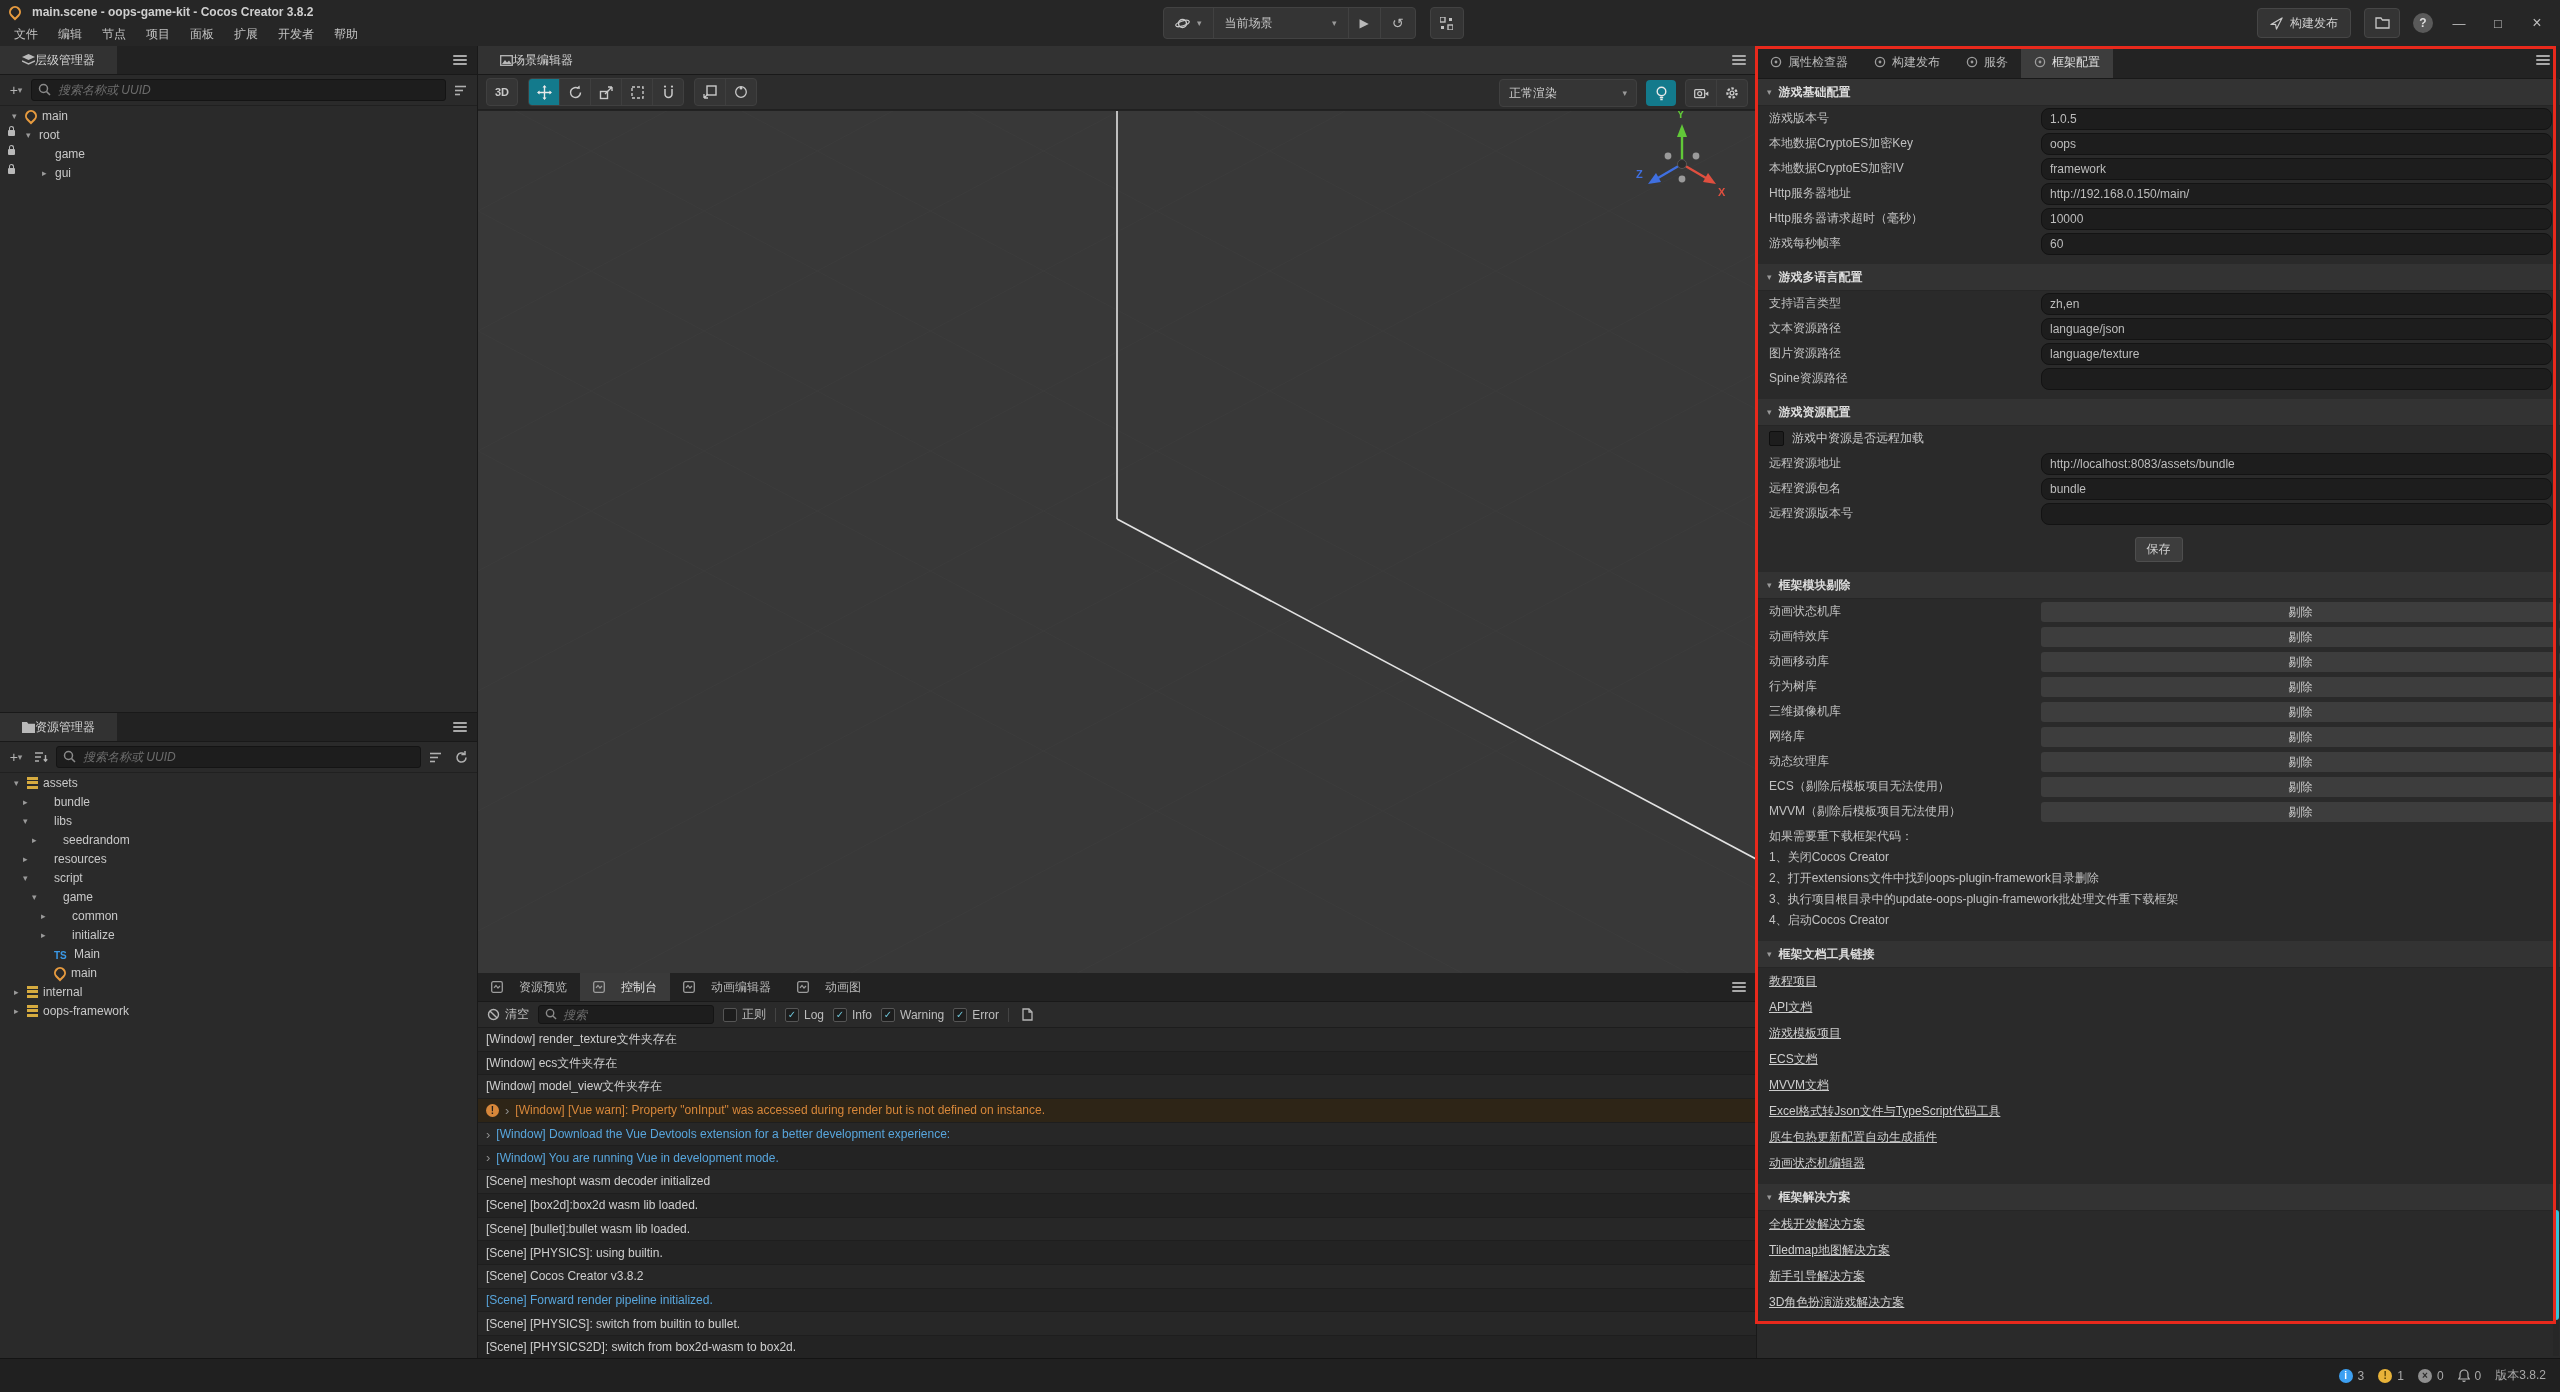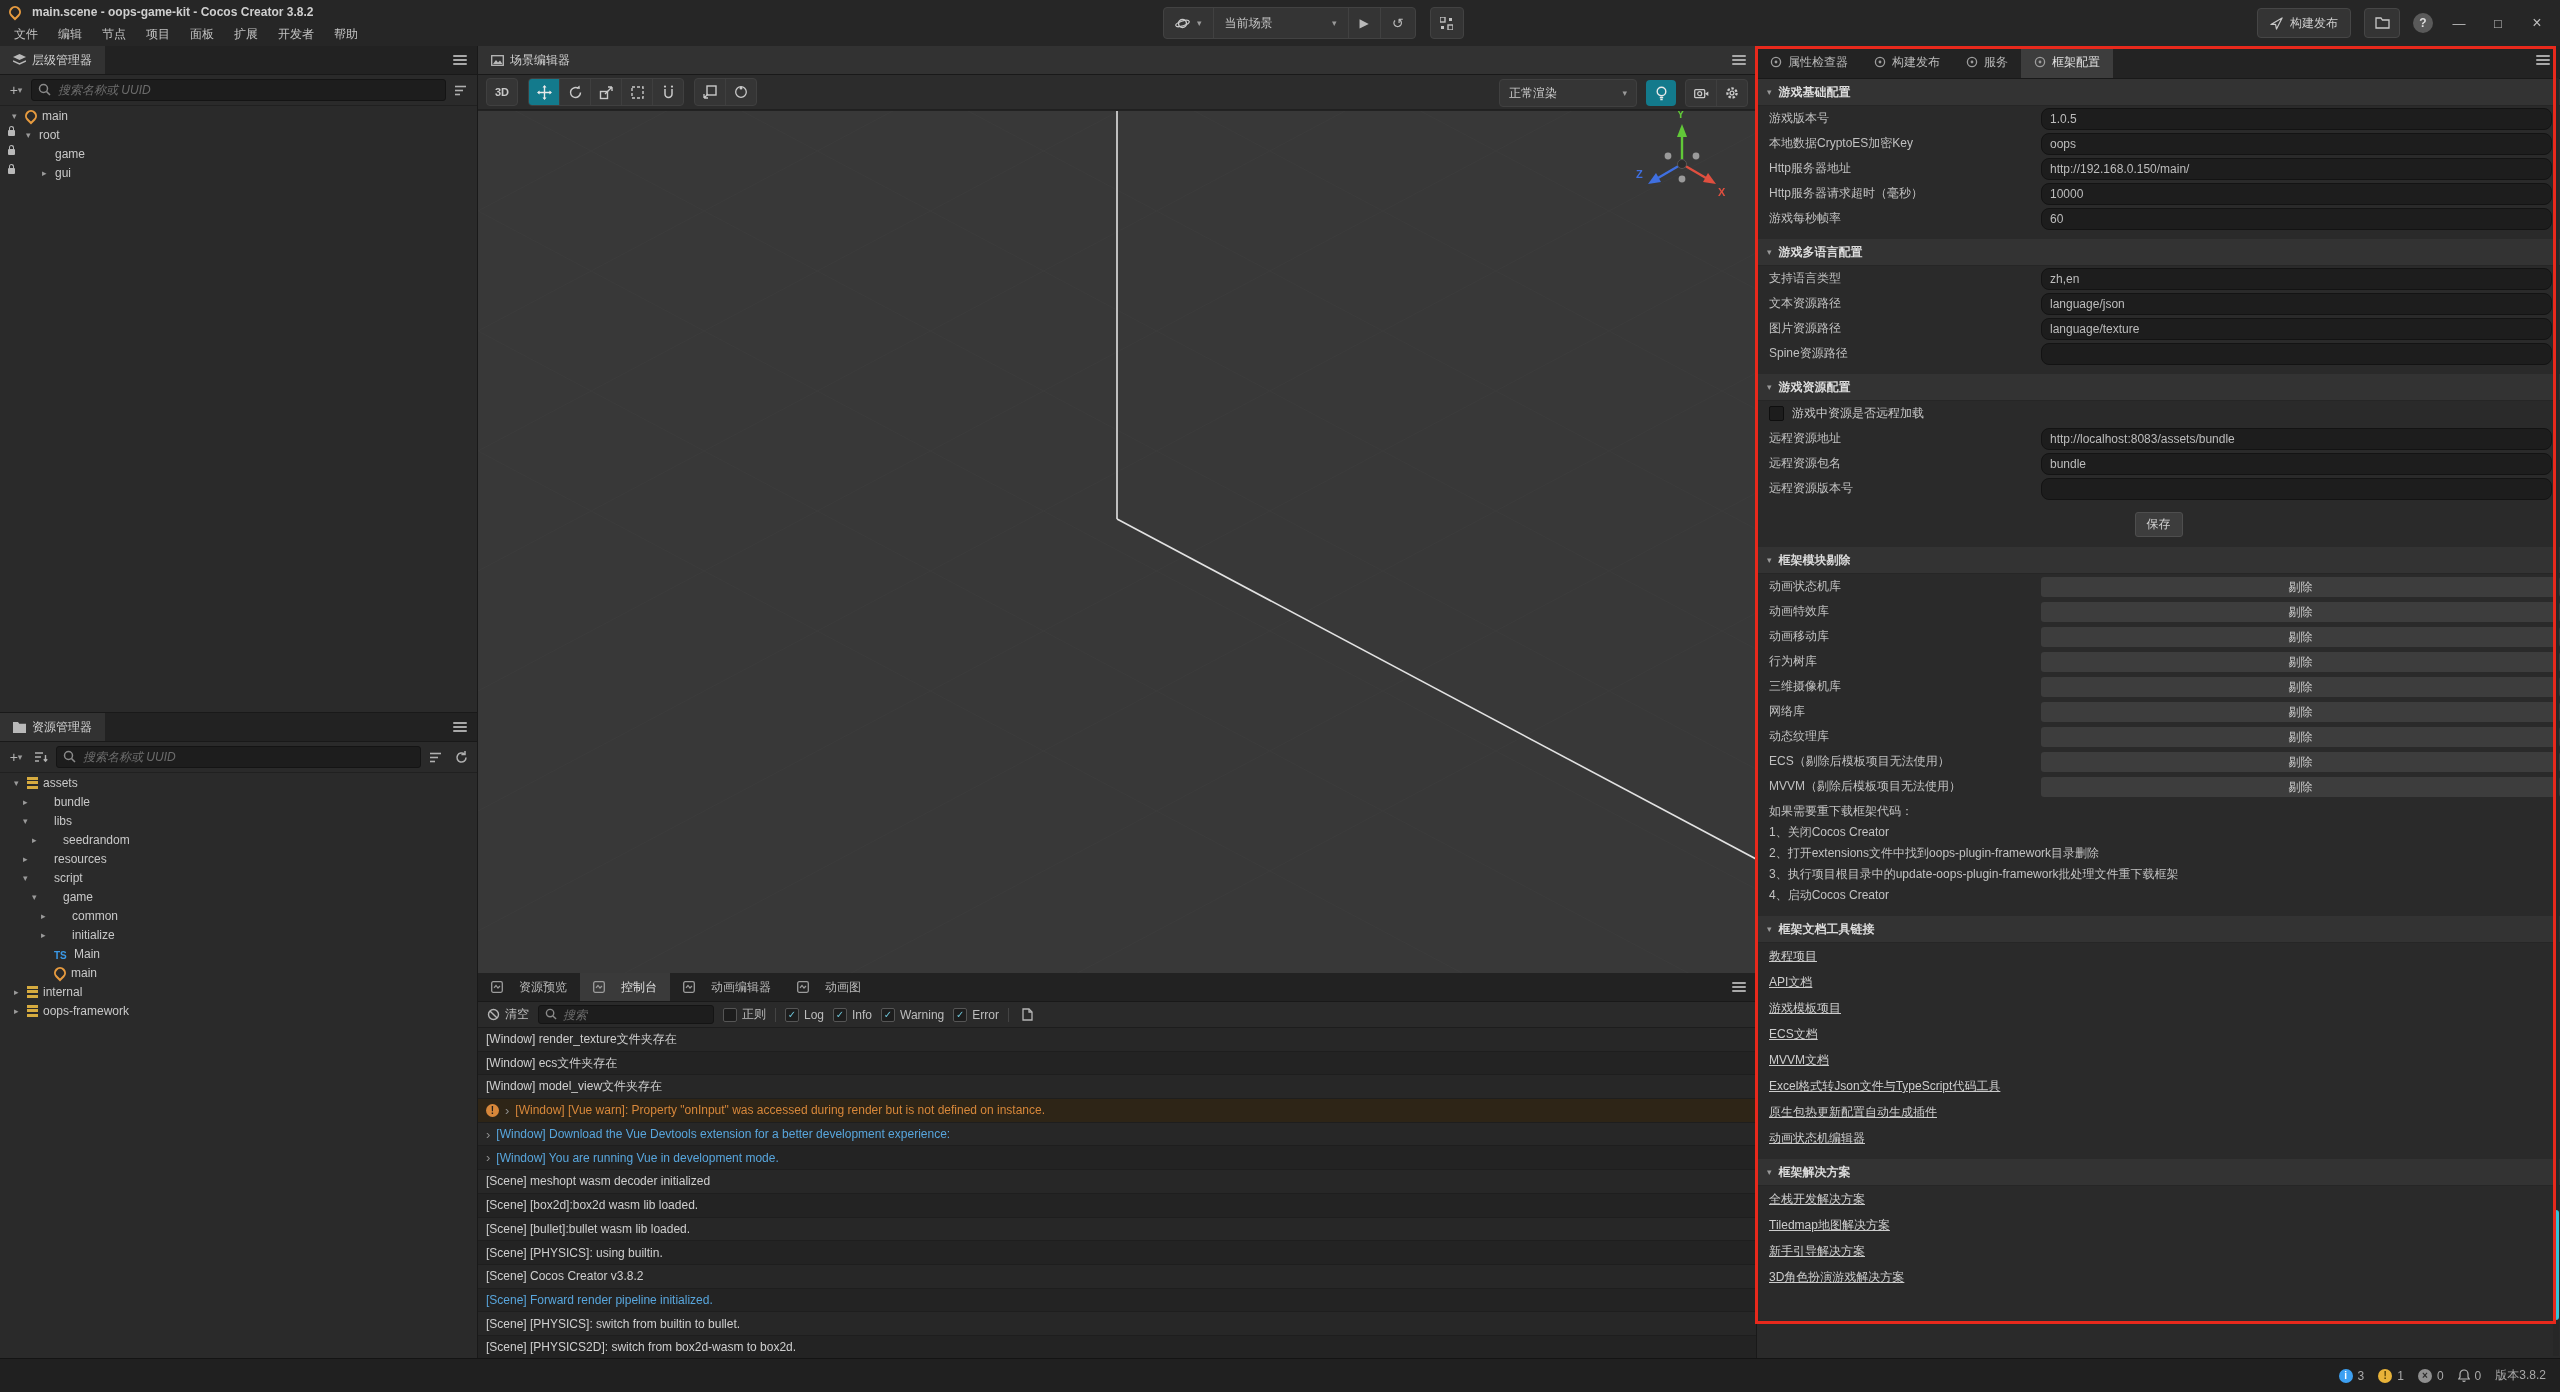--- a/index.html
+++ b/index.html
@@ -19,21 +19,21 @@
   .chev{font-size:9px;color:#9a9a9a}
   .scene-select{min-width:112px;justify-content:space-between}
   .sq-btn{width:32px;height:30px;background:#343434;border:1px solid #424242;border-radius:4px;display:flex;align-items:center;justify-content:center;}
   .win-right{position:absolute;right:10px;top:7px;height:32px;display:flex;align-items:center;gap:13px;}
   .build-btn{display:flex;align-items:center;gap:7px;height:28px;padding:0 12px;background:#343434;border:1px solid #464646;border-radius:4px;color:#cccccc;}
   .icon-btn{width:34px;height:28px;background:#343434;border:1px solid #464646;border-radius:4px;display:flex;align-items:center;justify-content:center;}
   .help-circle{width:20px;height:20px;border-radius:50%;background:#5a5a5a;color:#ddd;display:flex;align-items:center;justify-content:center;font-weight:bold;font-size:12px;}
   .wc{width:26px;text-align:center;color:#bdbdbd;font-size:13px;}
   
   .phead{height:28px;background:#222222;border-bottom:1px solid #191919;display:flex;align-items:center;position:relative;}
-  .ptab{height:28px;display:flex;align-items:center;gap:6px;background:#323232;padding:0 13px;font-size:12px;color:#d2d2d2;}
+  .ptab{height:28px;display:flex;align-items:center;background:#323232;padding:0 22px;font-size:12px;color:#d2d2d2;}
   .hamburger{position:absolute;right:10px;top:9px;width:14px;}
   .hamburger i{display:block;height:2px;background:#a8a8a8;margin-bottom:2px;border-radius:1px;}
   .searchrow{height:30px;display:flex;align-items:center;gap:5px;padding:0 6px;background:#2a2a2a;border-bottom:1px solid #202020;}
   .searchbox{position:relative;flex:1;height:22px;}
   .searchbox input{width:100%;height:22px;box-sizing:border-box;background:#1d1d1d;border:1px solid #141414;border-radius:3px;color:#bbb;font-size:12px;padding:0 6px 0 26px;outline:none;font-family:inherit;}
   .searchbox input::placeholder{color:#6c6c6c;font-style:italic;}
   .sicon{position:absolute;left:7px;top:4px;}
   .mini{display:flex;align-items:center;justify-content:center;width:20px;height:20px;color:#b5b5b5;}
   .plusbtn{font-size:14px;color:#b5b5b5;}
   
@@ -758,20 +758,24 @@
       <div class="irow">
         <span class="ilabel">游戏版本号</span>
         <span class="ival">1.0.5</span>
       </div>
 
       <div class="irow">
         <span class="ilabel">本地数据CryptoES加密Key</span>
         <span class="ival">oops</span>
       </div>
 
+      <div class="irow">
+        <span class="ilabel">本地数据CryptoES加密IV</span>
+        <span class="ival">framework</span>
+      </div>
 
       <div class="irow">
         <span class="ilabel">Http服务器地址</span>
         <span class="ival">http://192.168.0.150/main/</span>
       </div>
 
       <div class="irow">
         <span class="ilabel">Http服务器请求超时（毫秒）</span>
         <span class="ival">10000</span>
       </div>

